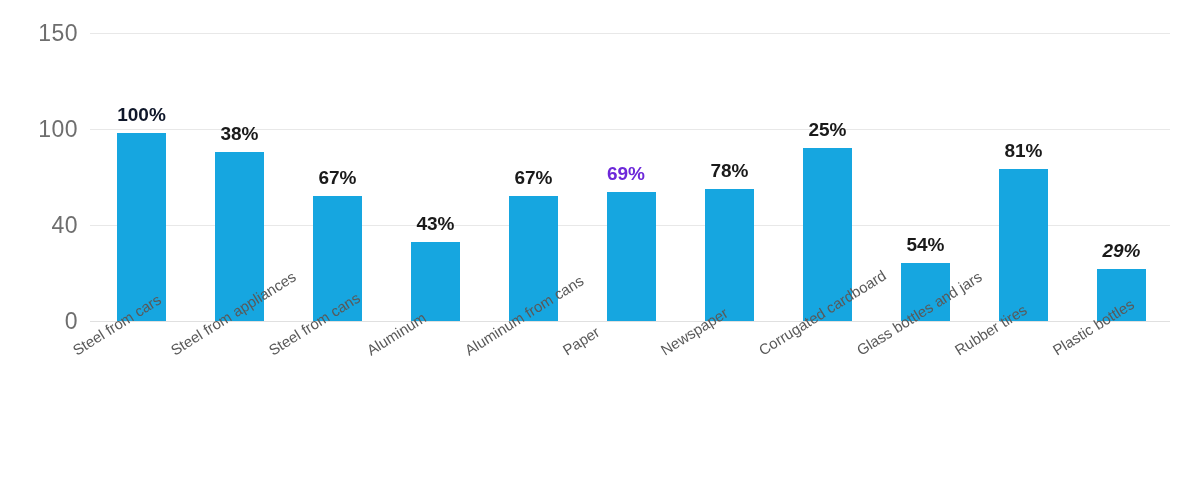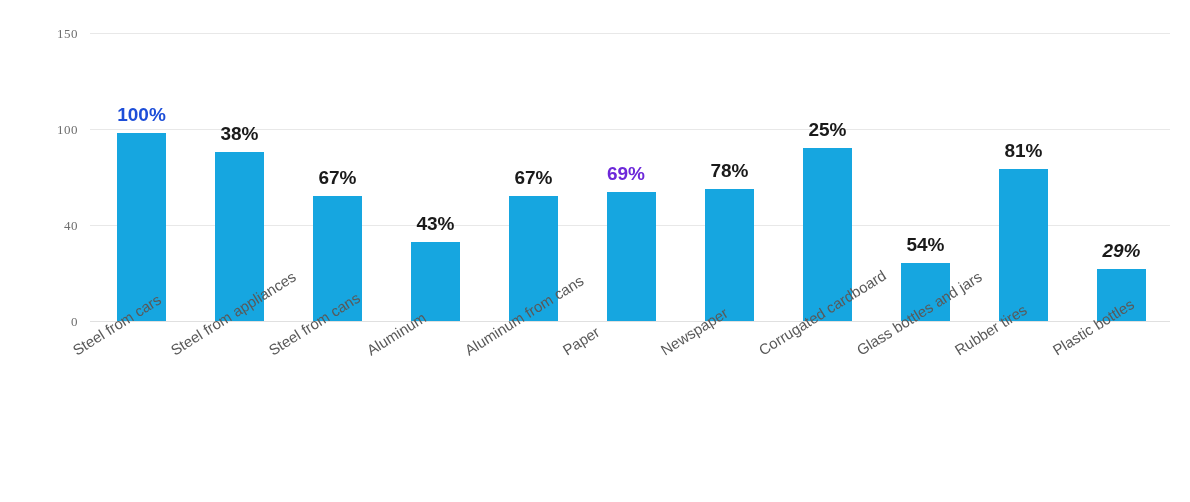--- a/index.html
+++ b/index.html
@@ -41,23 +41,23 @@
   .gridline.baseline {
     background: #e0e0e0;
   }
 
   
   .ytick {
     position: absolute;
     right: 1112px;      
     width: 60px;
     text-align: right;
-    font-size: 13px;
+    font-size: 23px;
     color: #6e6e6e;
-    font-family: Liberation Serif, serif;
+    font-family: Liberation Sans, sans-serif;
     letter-spacing: 0.5px;
     line-height: 1;
     transform: translateY(-50%);
   }
 
   
   .bar {
     position: absolute;
     width: 49px;
     background: #16a6e0;
@@ -115,21 +115,21 @@
         <div class="bar" title="Aluminum from cans 67%" style="left: 509px; top: 196.2px; height: 124.8px; width: 49px; background: rgb(22, 166, 224);"></div>
         <div class="bar" title="Paper 69%" style="left: 607px; top: 192.36px; height: 128.64px; width: 49px; background: rgb(22, 166, 224);"></div>
         <div class="bar" title="Newspaper 71%" style="left: 705px; top: 188.52px; height: 132.48px; width: 49px; background: rgb(22, 166, 224);"></div>
         <div class="bar" title="Corrugated cardboard 92%" style="left: 803px; top: 148.2px; height: 172.8px; width: 49px; background: rgb(22, 166, 224);"></div>
         <div class="bar" title="Glass bottles and jars 33%" style="left: 901px; top: 263.4px; height: 57.6px; width: 49px; background: rgb(22, 166, 224);"></div>
         <div class="bar" title="Rubber tires 81%" style="left: 999px; top: 169.32px; height: 151.68px; width: 49px; background: rgb(22, 166, 224);"></div>
         <div class="bar" title="Plastic bottles 29%" style="left: 1097px; top: 269.16px; height: 51.84px; width: 49px; background: rgb(22, 166, 224);"></div>
       </div>
 
     <div id="barvalues">
-        <div class="bar-value" style="left: 81.5px; top: 104.84px; color: #1d4ed8;">100%</div>
+        <div class="bar-value" style="left: 81.5px; top: 104.84px; color: #0f172a;">100%</div>
         <div class="bar-value" style="left: 179.5px; top: 124.04px; color: rgb(26, 26, 26);">38%</div>
         <div class="bar-value" style="left: 277.5px; top: 168.2px; color: rgb(26, 26, 26);">67%</div>
         <div class="bar-value" style="left: 375.5px; top: 214.28px; color: rgb(26, 26, 26);">43%</div>
         <div class="bar-value" style="left: 473.5px; top: 168.2px; color: rgb(26, 26, 26);">67%</div>
         <div class="bar-value" style="left: 566px; top: 164.36px; color: #6d28d9;">69%</div>
         <div class="bar-value" style="left: 669.5px; top: 160.52px; color: rgb(26, 26, 26);">78%</div>
         <div class="bar-value" style="left: 767.5px; top: 120.2px; color: rgb(26, 26, 26);">25%</div>
         <div class="bar-value" style="left: 865.5px; top: 235.4px; color: rgb(26, 26, 26);">54%</div>
         <div class="bar-value" style="left: 963.5px; top: 141.32px; color: rgb(26, 26, 26);">81%</div>
         <div class="bar-value" style="left: 1061.5px; top: 241.16px; color: rgb(26, 26, 26); font-style: italic;">29%</div>

